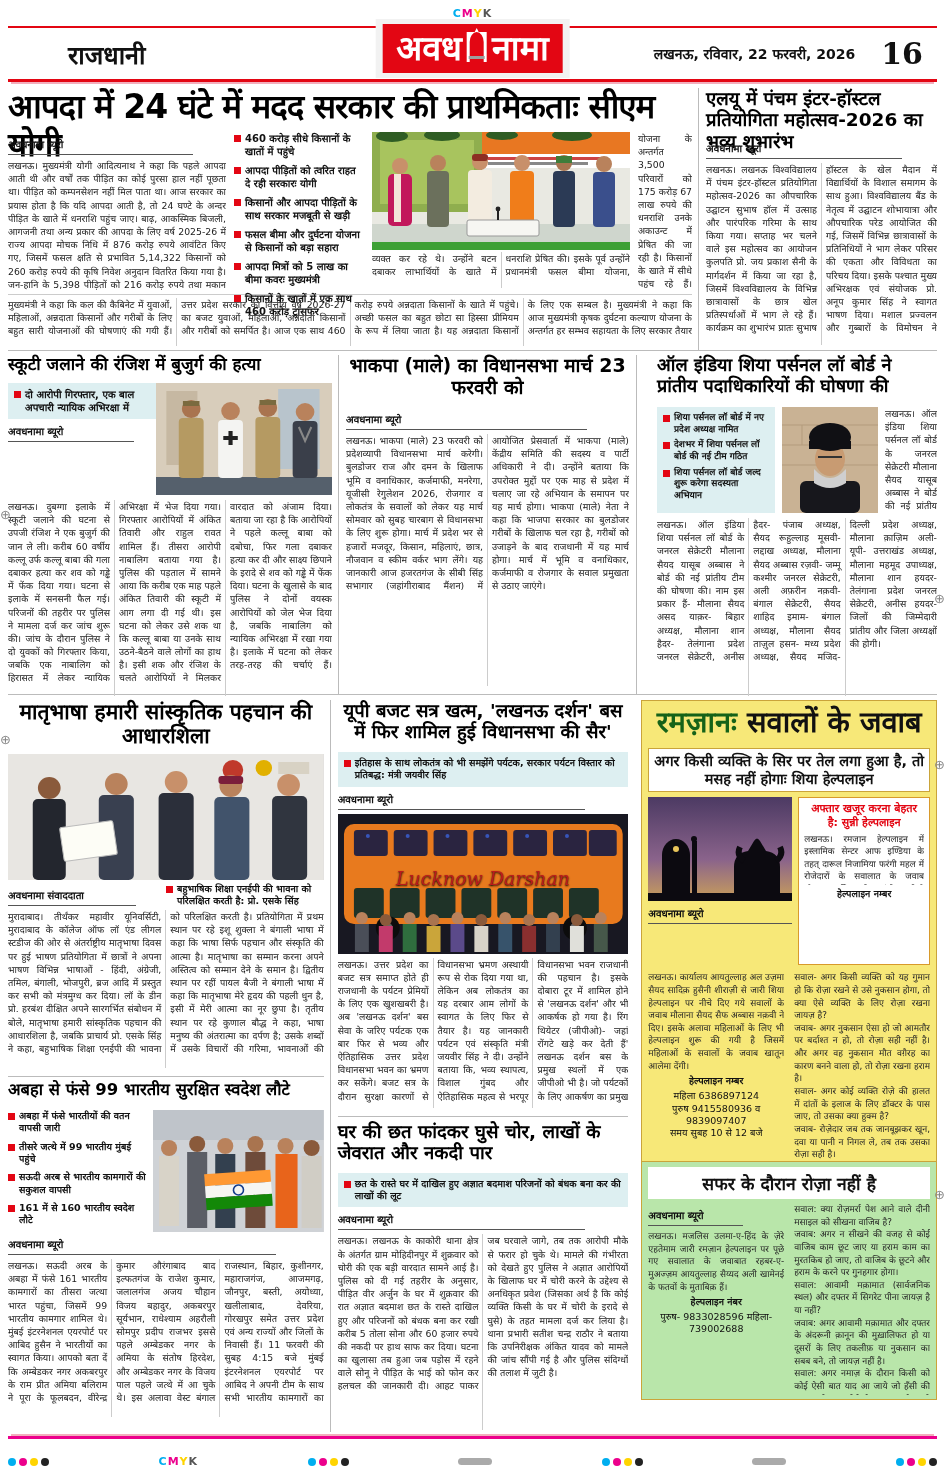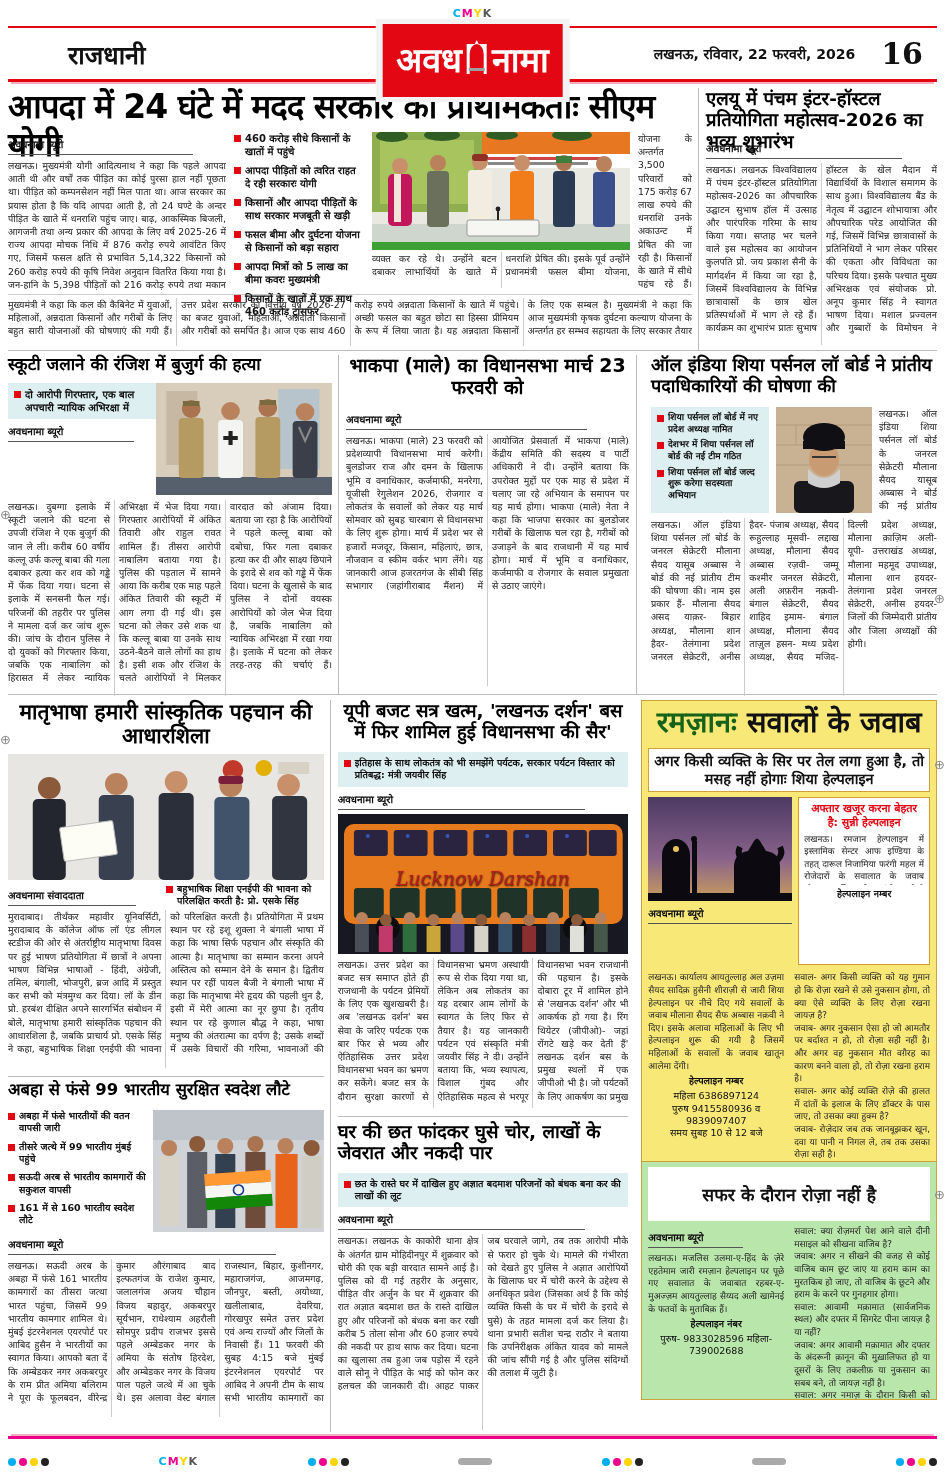--- a/index.html
+++ b/index.html
@@ -10,21 +10,21 @@
   .cmyk-strip{height:26px;display:flex;align-items:center;justify-content:center;font-size:11px;font-weight:bold;letter-spacing:1px}
   .c{color:#00aeef}.m{color:#ec008c}.y{color:#ffd400}.k{color:#555}
   .regmark{position:absolute;color:#888;font-size:13px;line-height:1}
   
   .hd{position:relative;height:56px;border-top:2px solid #e30613;border-bottom:3px solid #e30613;box-shadow:0 5px 0 -3px #f3aebc;display:flex;align-items:center;justify-content:space-between;margin-bottom:6px}
   .hd-left{font-size:25px;font-weight:bold;padding-left:60px}
   .hd-right{display:flex;align-items:center;gap:26px;padding-right:14px}
   .hd-date{font-size:14px;font-weight:bold}
   .hd-page{font-size:30px;font-weight:bold;font-family:"DejaVu Serif",serif}
   .masthead-wrap{position:absolute;left:50%;top:-9px;transform:translateX(-50%);background:#f2f2f2;padding:5px 7px;z-index:2}
-  .masthead{background:#e30613;color:#fff;display:flex;align-items:center;gap:4px;padding:16px 14px;font-size:34px;font-weight:bold;line-height:1.1}
+  .masthead{background:#e30613;color:#fff;display:flex;align-items:center;gap:4px;padding:4px 14px;font-size:34px;font-weight:bold;line-height:1.1}
   
   .row{display:flex}
   .row>section{min-width:0}
   .vr{border-left:1px solid #bbb}
   .hl{font-weight:bold;color:#000;line-height:1.15}
   .byline{font-size:10px;font-weight:bold;border-bottom:1.5px solid #555;padding:2px 0 3px;margin:3px 0 4px;width:85%}
   .body{font-size:9.3px;line-height:1.42;text-align:justify;overflow:hidden;color:#222}
   .cols2{column-count:2;column-gap:9px;column-rule:1px solid #ccc}
   .cols3{column-count:3;column-gap:9px;column-rule:1px solid #ccc}
   .cols4{column-count:4;column-gap:9px;column-rule:1px solid #ccc}
@@ -46,21 +46,21 @@
   .y-c4{flex:1}
   .y-strip{height:52px;margin-top:4px;border-top:1px solid #ccc;padding-top:3px}
   .art-lu{width:239px;padding-left:7px}
   .art-lu .hl{font-size:18.5px;text-align:left;height:48px}
   
   .r2{height:344px;border-top:1px solid #bbb;padding-top:4px}
   .art-scooty{width:330px;padding-right:6px}
   .art-scooty .hl{font-size:17px;height:26px}
   .art-cpiml{width:298px;padding:0 7px}
   .art-cpiml .hl{font-size:19px;text-align:center;height:52px}
-  .art-shiab{width:301px;padding-left:14px}
+  .art-shiab{width:301px;padding-left:20px}
   .art-shiab .hl{font-size:18px;height:50px}
   
   .r3{height:738px;border-top:1px solid #bbb;padding-top:5px;align-items:stretch}
   .col-l{width:322px;padding-right:6px}
   .col-m{width:306px;padding:0 7px}
   .col-r{width:302px;padding-left:6px}
   .art-matri .hl{font-size:21px;text-align:center;height:54px}
   .art-abha{margin-top:8px;border-top:1px solid #bbb;padding-top:4px}
   .art-abha .hl{font-size:16.5px;height:26px}
   .art-budget .hl{font-size:18.5px;text-align:center;height:50px}
@@ -74,21 +74,21 @@
   .rz-row{display:flex;gap:6px}
   .rz-photo{width:144px}
   .rz-byline{font-size:10px;font-weight:bold;border-bottom:1.5px solid #555;padding:3px 0;margin-top:2px}
   .sunni{flex:1;background:#fff;border:1px solid #d89a2b;padding:4px 5px;height:168px;overflow:hidden}
   .sunni-title{color:#e30613;font-size:11px;font-weight:bold;text-align:center;line-height:1.25;margin-bottom:3px}
   .sunni .body{font-size:8.8px}
   .hlp{font-size:9.5px;font-weight:bold;text-align:center;margin:2px 0}
   .rz-flow{margin-top:6px;height:212px;overflow:hidden;column-count:2;column-gap:10px}
   .rz-flow .body{font-size:8.9px}
   .safar{background:#b9e6aa;border:1px solid #caa43a;border-top:none;height:238px;padding:5px 6px;overflow:hidden}
-  .safar-title{background:#fff;font-size:17.5px;font-weight:bold;text-align:center;padding:15px;margin-bottom:4px}
+  .safar-title{background:#fff;font-size:17.5px;font-weight:bold;text-align:center;padding:4px;margin-bottom:4px}
   .safar-flow{column-count:2;column-gap:10px;height:192px;overflow:hidden}
   .safar-flow .body{font-size:8.9px}
   
   .ft{border-top:3px solid #ec008c;box-shadow:0 -5px 0 -3px #f3aebc;margin-top:4px;padding-top:8px;display:flex;align-items:center;justify-content:space-between;height:40px}
   .dots{display:flex;gap:3px;align-items:center}
   .dot{width:8px;height:8px;border-radius:50%;display:inline-block}
   .d-c{background:#00aeef}.d-m{background:#ec008c}.d-y{background:#ffd400}.d-k{background:#222}
   .pill{width:34px;height:7px;border-radius:4px;background:#aaa;display:inline-block}
   .busign{position:absolute;left:0;right:0;top:38%;text-align:center;color:#b91c1c;font-family:"DejaVu Serif",serif;font-style:italic;font-size:19px;text-shadow:0 1px 2px #000}
 </style>

